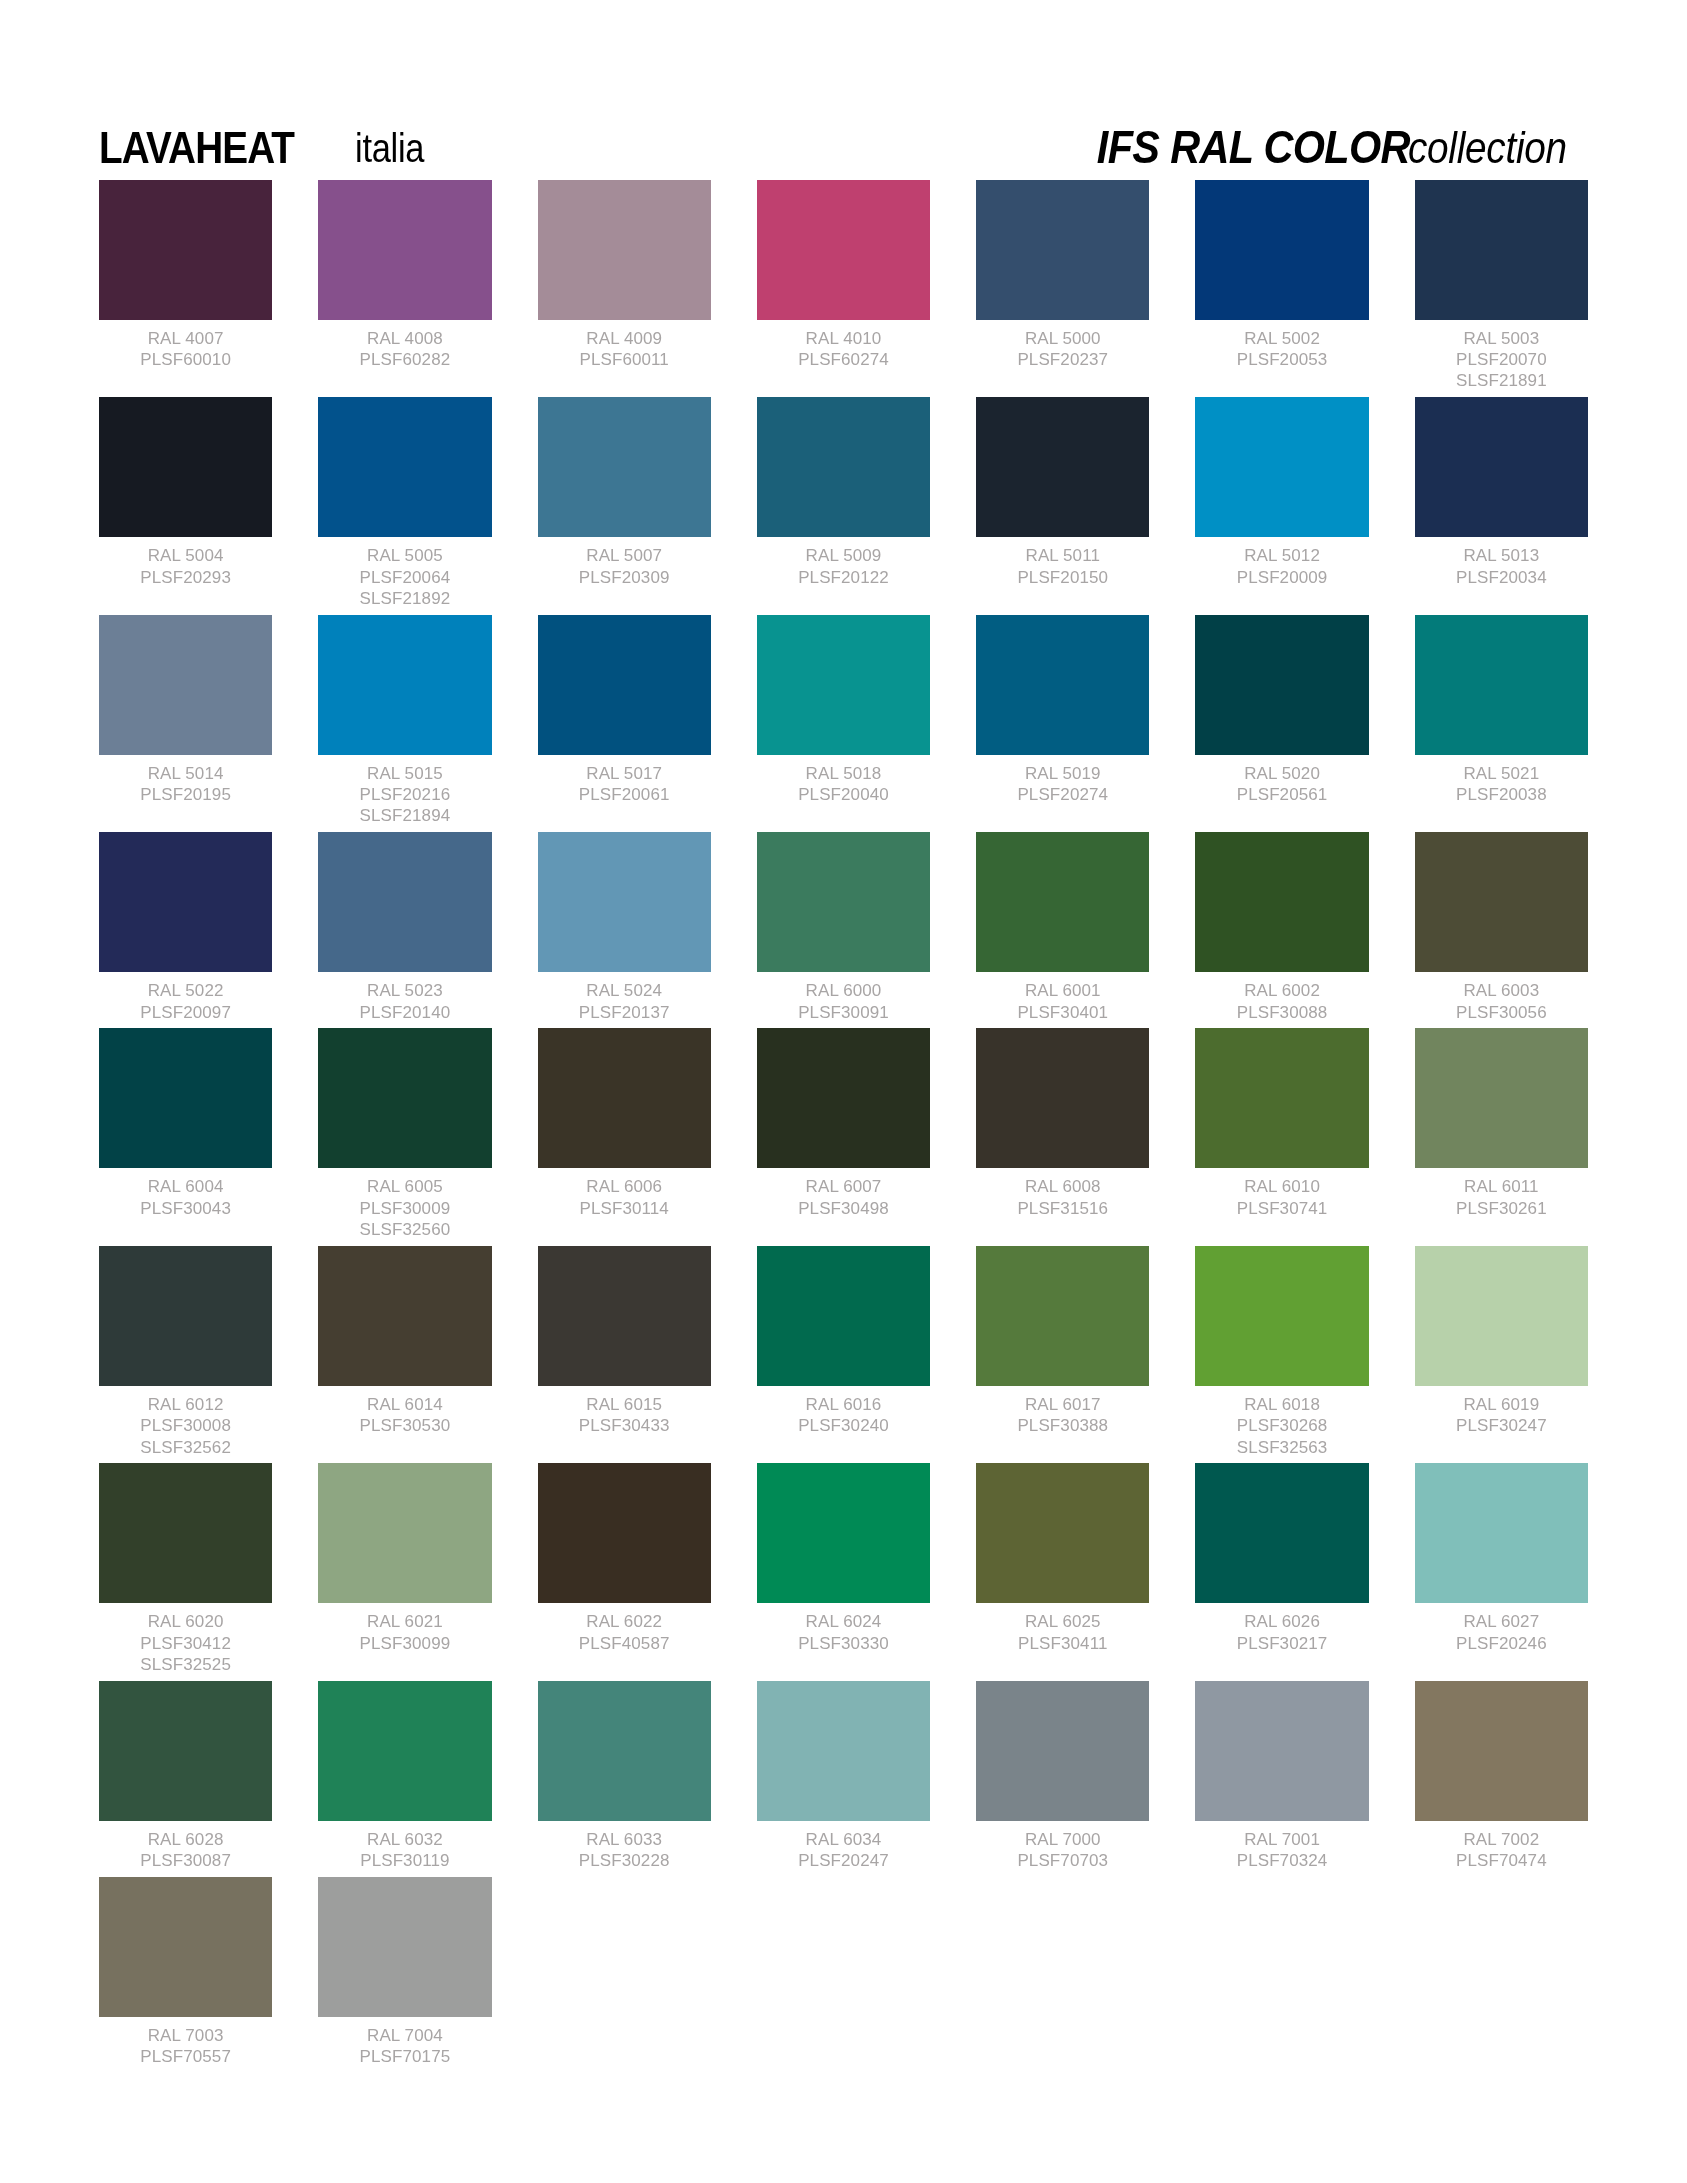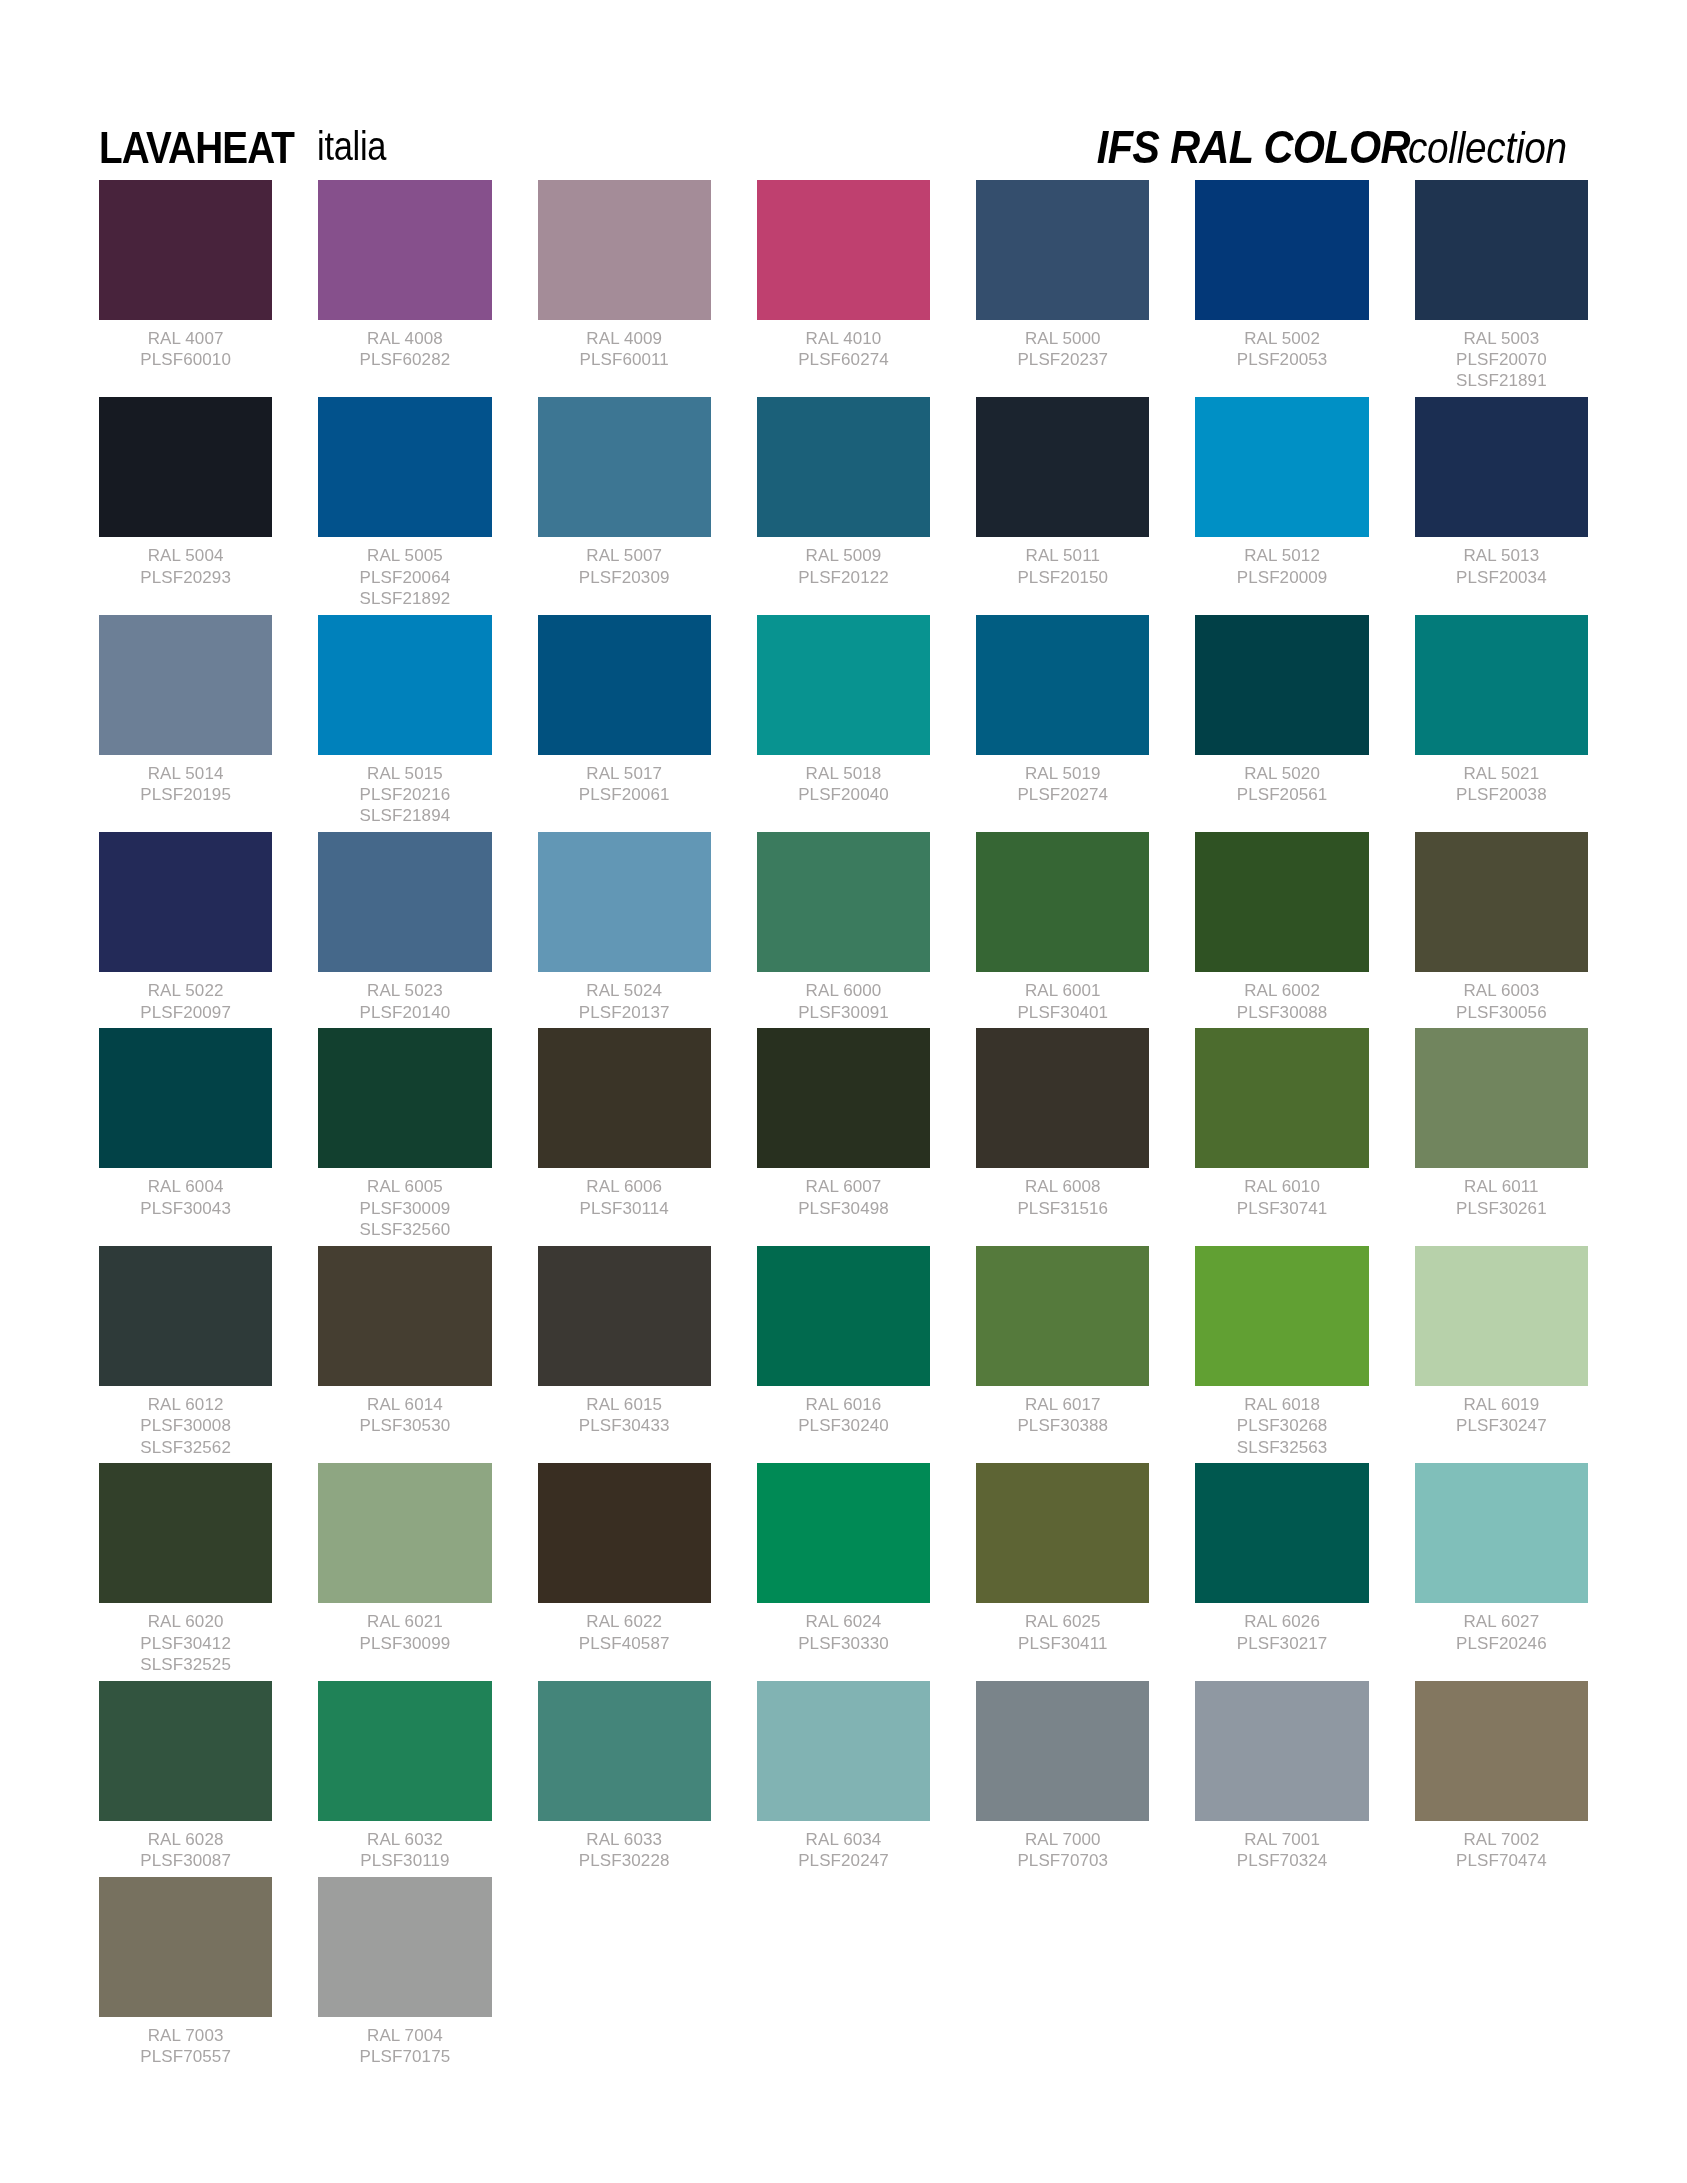--- a/index.html
+++ b/index.html
@@ -29,25 +29,26 @@
   .header {
     position: relative;
     height: 74px;
     margin-top: 91px;
     display: flex;
     align-items: flex-end;
     justify-content: space-between;
   }
   .brand {
     display: flex;
-    align-items: flex-start;
+    align-items: center;
     line-height: 0.88;
     color: #000000;
     white-space: nowrap;
     transform: translateY(2.6px);
+    gap: 38px;
   }
   .brand-strong {
     font-family: "Liberation Sans Narrow", "Liberation Sans", sans-serif;
     font-weight: 700;
     font-size: 44px;
     letter-spacing: -1px;
     transform: scaleX(0.88);
     transform-origin: left bottom;
   }
   .brand-light {

